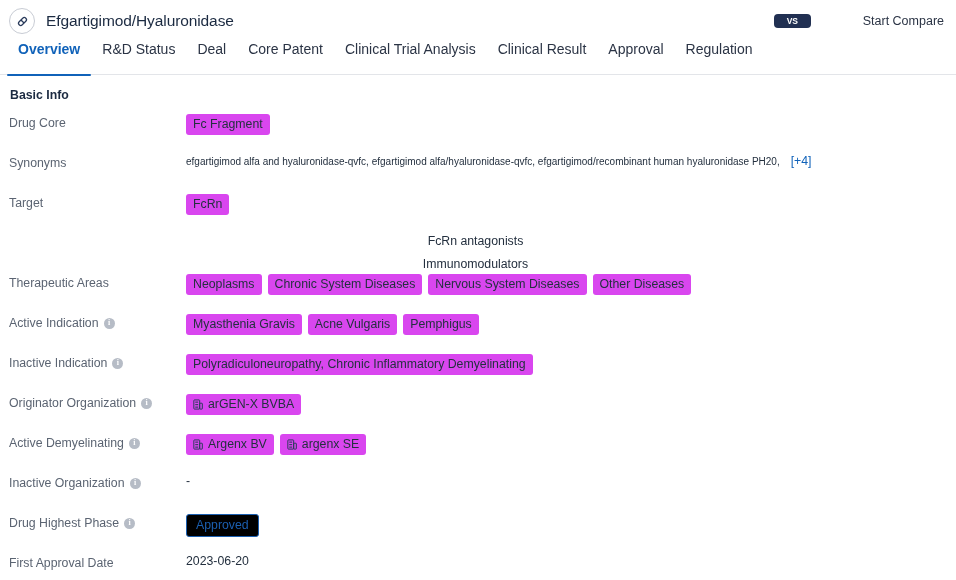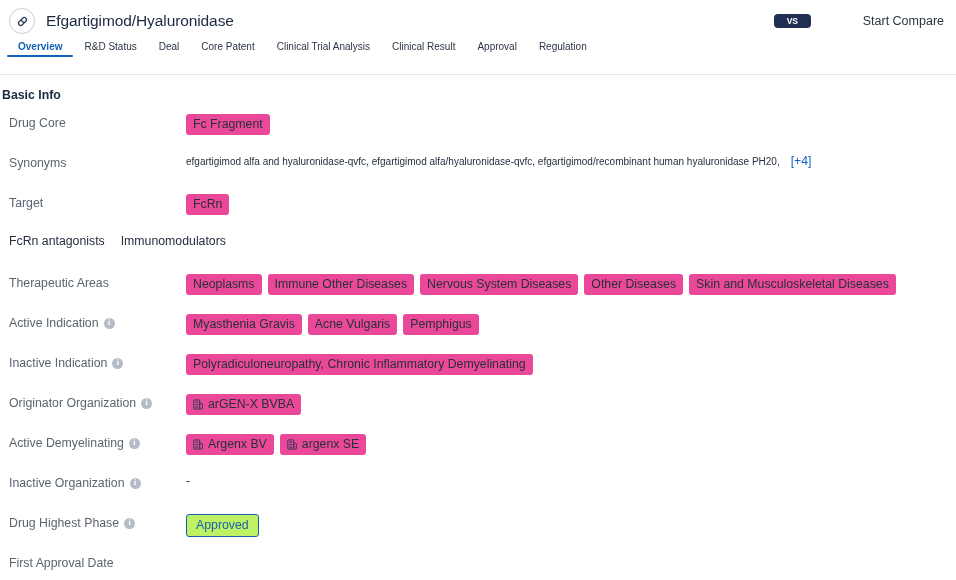--- a/index.html
+++ b/index.html
@@ -66,23 +66,23 @@
   .tabs {
     position: relative;
     height: 33px;
     display: flex;
     align-items: flex-start;
     padding-left: 7px;
     border-bottom: 1px solid #e3e5e9;
   }
   .tab {
     position: relative;
-    font-size: 10px;
+    font-size: 14px;
     color: #2b3445;
-    padding: 0 11px 4px 11px;
+    padding: 0 11px 19px 11px;
     cursor: pointer;
     white-space: nowrap;
     line-height: 1;
     text-align: right;
   }
   .tab.active {
     color: #1062b9;
     font-weight: bold;
   }
   .tab.active::after {
@@ -93,21 +93,21 @@
     background: #1062b9;
     border-radius: 1px;
   }
 
   
   .content { padding: 13px 0 0 0; }
   .section-title {
     font-size: 12.3px;
     font-weight: bold;
     color: #1b2a41;
-    padding-left: 2px;
+    padding-left: 10px;
     margin-bottom: 12px;
   }
 
   .rows { display: block; }
   .row {
     display: flex;
     align-items: flex-start;
     min-height: 40px;
     padding-left: 9px;
   }
@@ -140,36 +140,36 @@
     display: flex;
     flex-wrap: wrap;
     align-items: center;
     gap: 6px;
     font-size: 12.3px;
     color: #24303f;
     padding-right: 14px;
   }
 
   .chip {
-    background: #ec4899;
+    background: #d946ef;
     border-radius: 3px;
     padding: 3px 7px 4px 7px;
     font-size: 12.3px;
     color: #24303f;
     line-height: 1.15;
     white-space: nowrap;
     cursor: pointer;
     display: inline-flex;
     align-items: center;
     gap: 5px;
   }
   .chip .org-icon { display: block; flex: 0 0 auto; }
 
   .plain-text { font-size: 12.3px; color: #24303f; white-space: nowrap; }
-  .plain-group { display: flex; gap: 16px; }
+  .plain-group { display: flex; gap: 9px; flex-direction: column; }
 
   .syn-line {
     font-size: 10px;
     color: #24303f;
     white-space: nowrap;
     line-height: 1.3;
   }
   .more-link {
     color: #1062b9;
     font-size: 12.3px;
@@ -178,21 +178,21 @@
   }
 
   .badge-outline {
     display: inline-block;
     border: 1px solid #1b5fb0;
     border-radius: 3px;
     color: #1b5fb0;
     font-size: 12.3px;
     padding: 3px 9px 4px 9px;
     line-height: 1.15;
-    background: #bef264;
+    background: #000000;
     cursor: pointer;
   }
   .dash { color: #24303f; font-size: 12.3px; }
 </style>
 </head>
 <body>
 
 <div class="header">
   <span class="drug-icon">
     <svg width="15" height="15" viewBox="0 0 24 24" aria-hidden="true">
@@ -261,24 +261,23 @@
         <span class="plain-text">Immunomodulators</span>
       </div>
     </div>
 
     <div class="row">
       <div class="row-label">
         <span>Therapeutic Areas</span>
       </div>
       <div class="row-value">
         <span class="chip">Neoplasms</span>
-        <span class="chip">Immune Other Diseases</span>
+        <span class="chip">Chronic System Diseases</span>
         <span class="chip">Nervous System Diseases</span>
         <span class="chip">Other Diseases</span>
-        <span class="chip">Skin and Musculoskeletal Diseases</span>
       </div>
     </div>
 
     <div class="row">
       <div class="row-label">
         <span>Active Indication</span>
         <span class="info-icon">i</span>
       </div>
       <div class="row-value">
         <span class="chip">Myasthenia Gravis</span>
@@ -362,16 +361,19 @@
       </div>
       <div class="row-value">
         <span class="badge-outline">Approved</span>
       </div>
     </div>
 
     <div class="row">
       <div class="row-label">
         <span>First Approval Date</span>
       </div>
+      <div class="row-value">
+        <span class="plain-text">2023-06-20</span>
+      </div>
     </div>
 
   </div>
 </div>
 
 </body></html>

